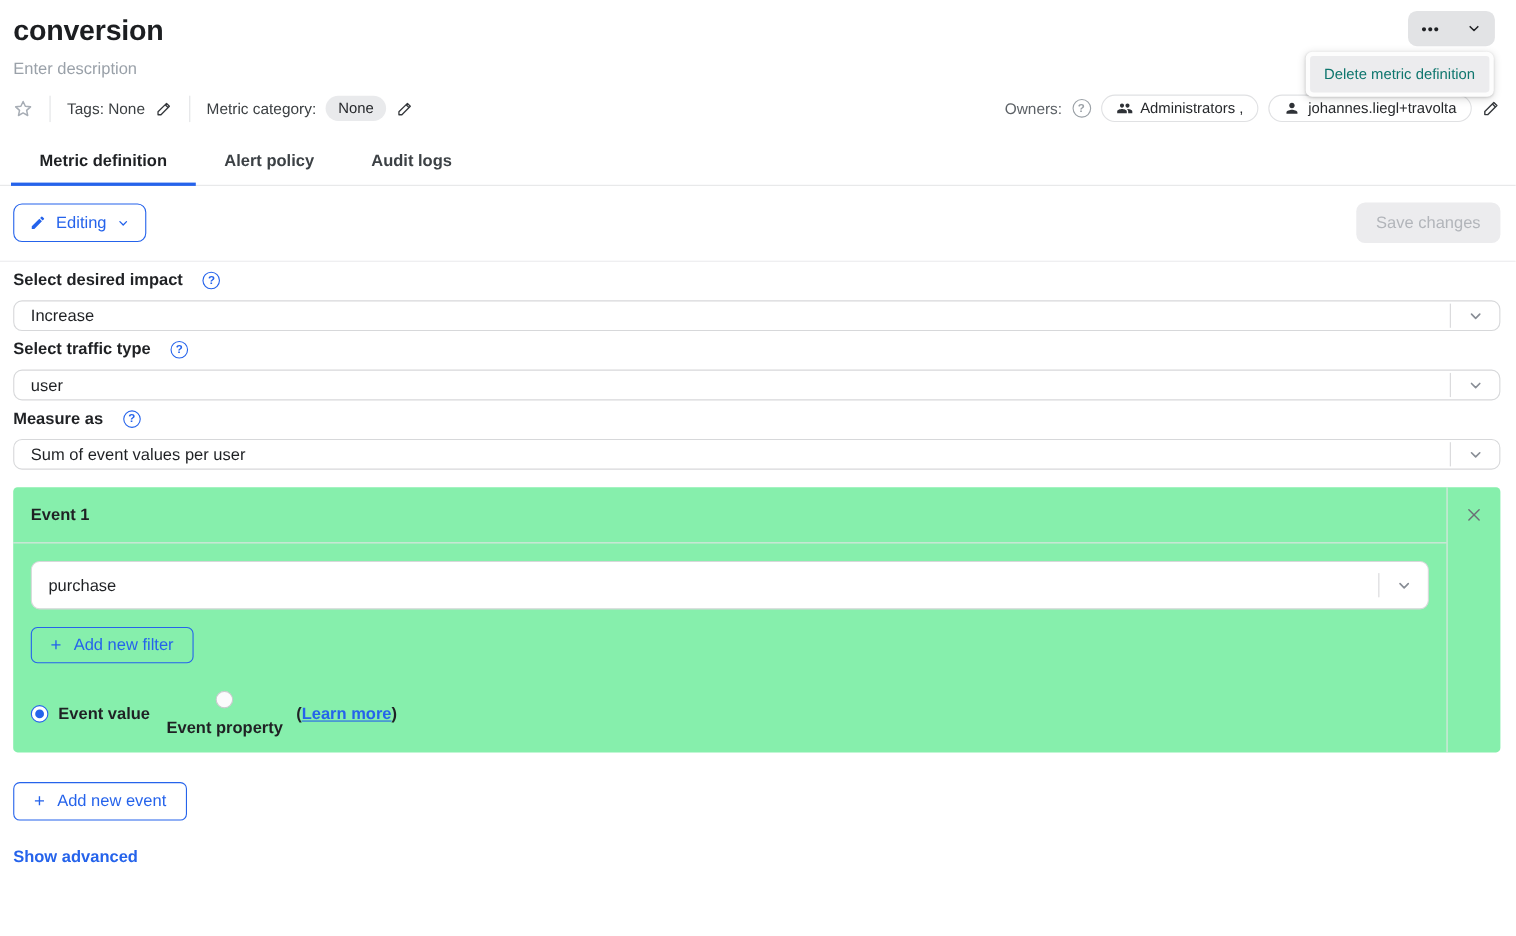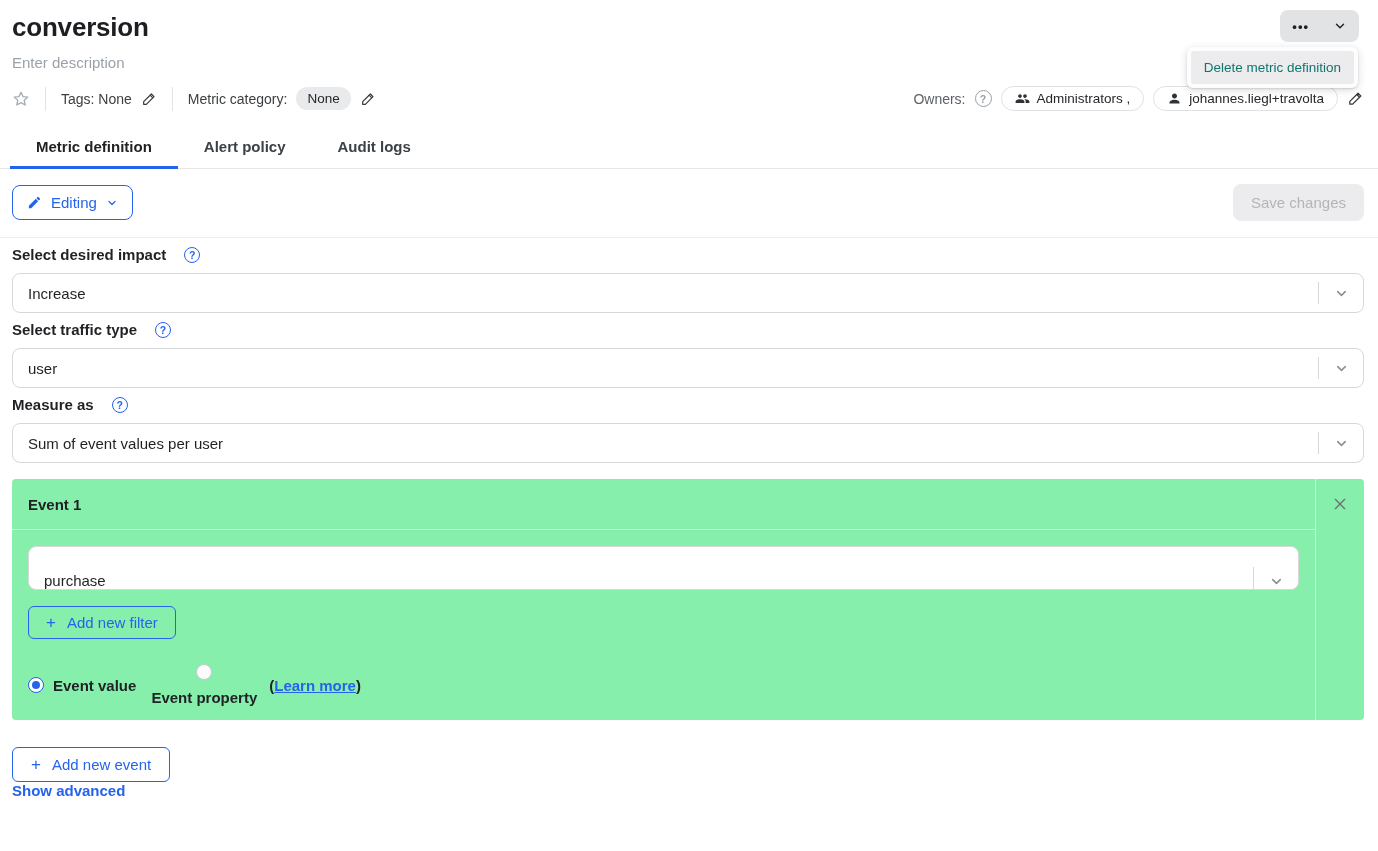--- a/index.html
+++ b/index.html
@@ -36,49 +36,49 @@
   .tabs { display:flex; margin-top:17px; padding-left:10px; border-bottom:1px solid #e6e7e8; }
   .tab { padding:10px 26px 11px; font-size:15px; font-weight:600; color:#3c4145; cursor:pointer; border-bottom:3px solid transparent; margin-bottom:-1px; }
   .tab.active { color:#1f2124; border-bottom-color:#2563eb; }
 
   .toolbar { display:flex; align-items:center; justify-content:space-between; padding:15px 14px 16px 12px; border-bottom:1px solid #ececee; }
   .btn-outline-blue { display:inline-flex; align-items:center; gap:9px; background:#fff; border:1px solid #2563eb; border-radius:8px; color:#2563eb; font-size:15px; padding:8px 14px; cursor:pointer; font-family:inherit; }
   .btn-disabled { background:#ececee; border:none; border-radius:8px; color:#b2b5ba; font-size:15px; padding:10px 18px; cursor:default; font-family:inherit; }
 
   .form { padding:0 14px 0 12px; }
   .field-label { display:flex; align-items:flex-end; gap:18px; font-size:15px; font-weight:700; color:#1f2124; margin:8px 0 10px; }
-  .select { display:flex; align-items:center; height:40px; background:#fff; border:1px solid #d7d8da; border-radius:8px; cursor:pointer; }
+  .select { display:flex; align-items:center; height:28px; background:#fff; border:1px solid #d7d8da; border-radius:8px; cursor:pointer; }
   .select-value { padding-left:15px; font-size:15px; color:#1f2124; flex:1; }
   .select-sep { width:1px; height:22px; background:#d7d8da; }
   .select-chev { width:44px; display:flex; align-items:center; justify-content:center; color:#888d95; }
 
   .event-card { margin-top:16px; background:#86efac; border-radius:4px; display:flex; align-items:stretch; }
   .event-main { flex:1; min-width:0; }
   .event-side { width:49px; border-left:1px solid #e3e4e6; display:flex; justify-content:center; align-items:flex-start; padding-top:17px; }
   .event-header { padding:17px 16px 16px; font-size:15px; font-weight:700; color:#1f2124; border-bottom:1px solid #e3e4e6; }
   .event-body { padding:16px 16px 14px; }
-  .event-select { height:44px;align-items:flex-end; }
+  .event-select { height:44px; }
   .close-btn { background:none; border:none; cursor:pointer; color:#6b6f76; display:flex; padding:0; }
 
   .btn-add { display:inline-flex; align-items:center; gap:11px; background:transparent; border:1px solid #2563eb; border-radius:6px; color:#2563eb; font-size:15px; padding:7px 17px; cursor:pointer; font-family:inherit; }
   .plus-glyph { font-size:17px; font-weight:500; line-height:1; }
   .filter-btn { margin-top:16px; }
 
   .radio-row { margin-top:25px; display:flex; align-items:center; font-size:15px; font-weight:600; color:#1f2124; }
   .radio-opt { display:flex; align-items:center; gap:9px; cursor:pointer; }
   .radio-opt + .radio-opt { margin-left:15px;flex-direction:column; }
   .radio { width:16px; height:16px; border-radius:50%; flex:0 0 auto; display:flex; align-items:center; justify-content:center; }
   .radio.on { border:1.5px solid #2563eb; background:#fff; }
   .radio.on .dot { width:8px; height:8px; border-radius:50%; background:#2563eb; }
   .radio.off { border:1.5px solid #c9cbce; background:#fbfbfc; }
   .learn-more-wrap { margin-left:12px; font-weight:600; }
   .learn-more { color:#2563eb; text-decoration:underline; cursor:pointer; }
 
   .add-event-btn { margin-top:27px; padding:8px 18px; }
-  .show-advanced { display:inline-block; font-size:15px; font-weight:700; color:#2563eb; cursor:pointer; text-decoration:none; }
+  .show-advanced { display:inline-block; margin-top:25px; font-size:15px; font-weight:700; color:#2563eb; cursor:pointer; text-decoration:none; }
 </style>
 </head>
 <body>
 
 <div class="header">
   <div class="page-title">conversion</div>
   <div class="description">Enter description</div>
 
   <div class="meta-row">
     <div class="meta-left">

